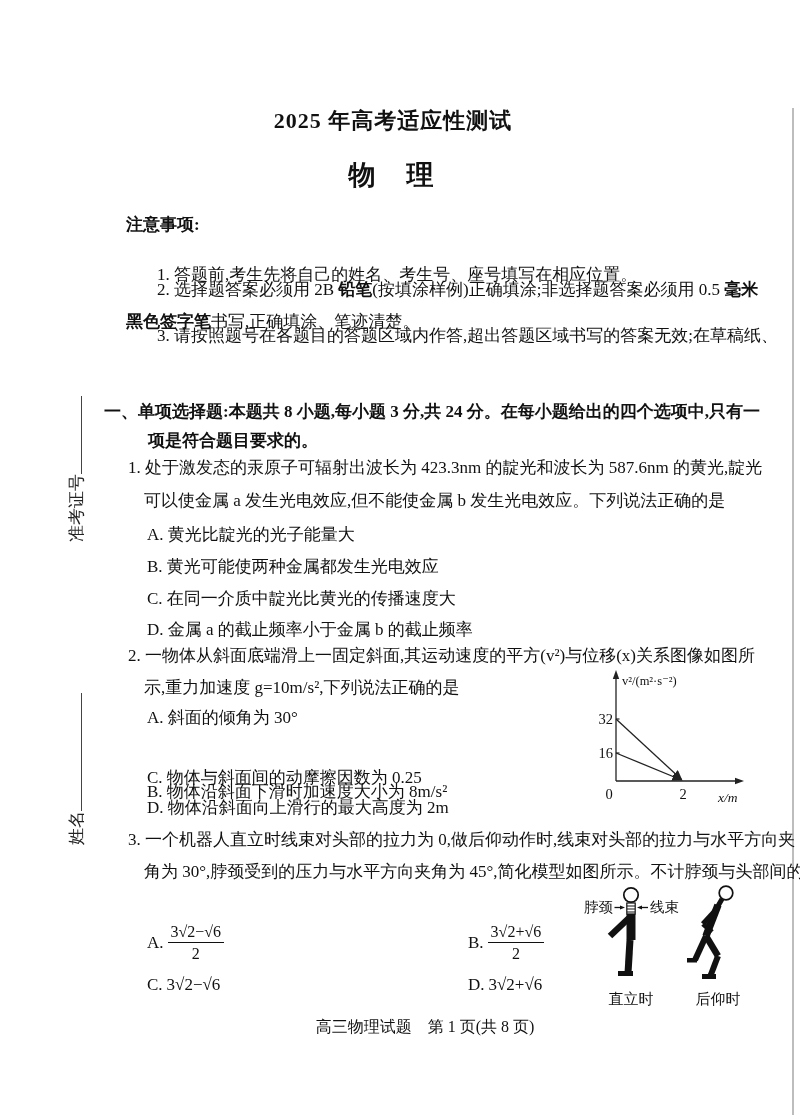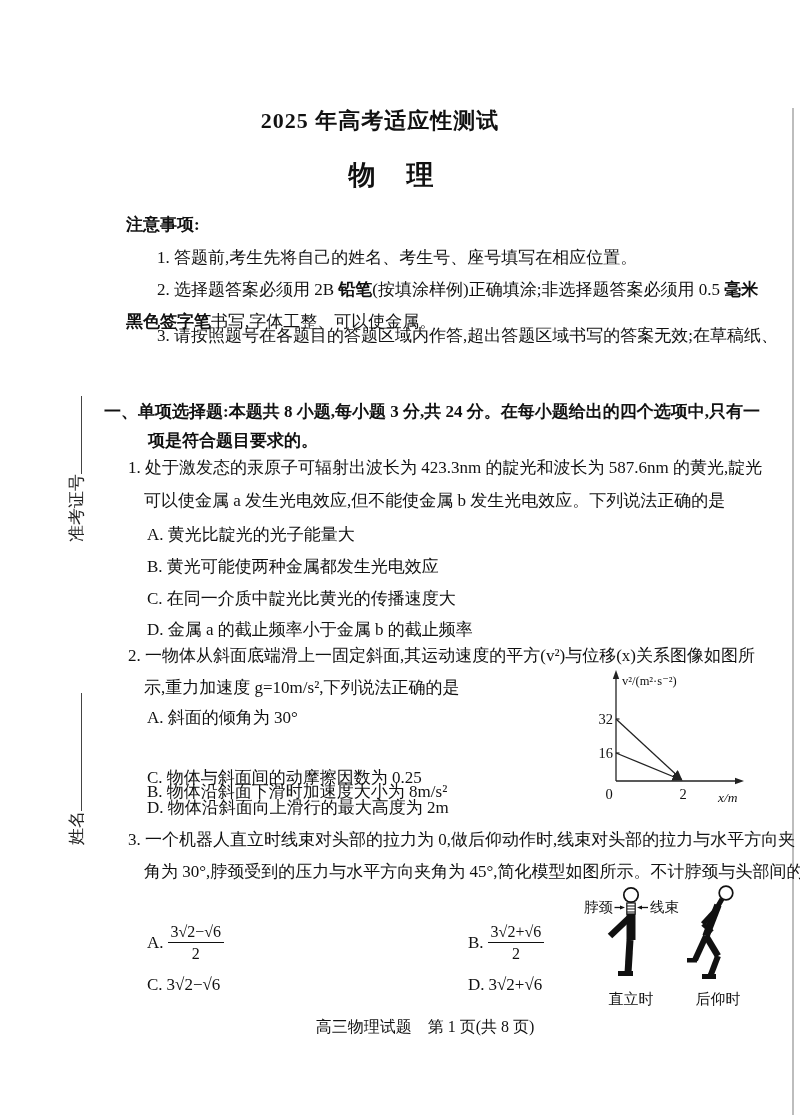--- a/index.html
+++ b/index.html
@@ -3,21 +3,21 @@
 <meta charset="utf-8">
 <style>
   html,body{margin:0;padding:0;background:#e8e8e8;}
   .page{
     position:relative;width:800px;height:1115px;margin:0 auto;
     background:#ffffff;overflow:hidden;
     font-family:"Liberation Serif","DejaVu Serif",serif;color:#111;
   }
   .line{position:absolute;font-size:17px;line-height:22px;white-space:nowrap;}
   .b{font-weight:bold;}
-  .title{font-size:22px;font-weight:bold;letter-spacing:1px;}
+  .title{font-size:22px;font-weight:bold;letter-spacing:1px;margin-left:13px;}
   .subject{font-size:27px;font-weight:bold;letter-spacing:2px;}
   .footer{font-size:16px;}
   .vlabel{
     position:absolute;transform:rotate(-90deg);transform-origin:left top;
     font-size:17px;white-space:nowrap;color:#222;
   }
   .rule{display:inline-block;border-bottom:1px solid #444;height:1em;vertical-align:baseline;}
   .rule.w80{width:78px;}
   .rule.w120{width:118px;}
   .opt-row{position:absolute;display:flex;align-items:center;font-size:17px;white-space:nowrap;}
@@ -39,26 +39,26 @@
     <span>准考证号</span><span class="rule w80"></span>
   </div>
   <div class="vlabel" style="left:64px;top:845px;">
     <span>姓名</span><span class="rule w120"></span>
   </div>
 
   <div class="line title" style="left:0;top:110px;width:760px;text-align:center;">2025 年高考适应性测试</div>
   <div class="line subject" style="left:0;top:164px;width:784px;text-align:center;">物　理</div>
 
   <div class="line b" style="left:126px;top:214px;">注意事项:</div>
-  <div class="line" style="left:157px;top:247px;">1. 答题前,考生先将自己的姓名、考生号、座号填写在相应位置。</div>
+  <div class="line" style="left:157px;top:264px;">1. 答题前,考生先将自己的姓名、考生号、座号填写在相应位置。</div>
   <div class="line" style="left:157px;top:279px;">
     <span>2. 选择题答案必须用 2B </span><span class="b">铅笔</span><span>(按填涂样例)正确填涂;非选择题答案必须用 0.5 </span><span class="b">毫米</span>
   </div>
   <div class="line" style="left:126px;top:311px;">
-    <span class="b">黑色签字笔</span><span>书写,字体工整、可以使金属。</span>
+    <span class="b">黑色签字笔</span><span>书写,正确填涂、笔迹清楚。</span>
   </div>
   <div class="line" style="left:157px;top:325px;">3. 请按照题号在各题目的答题区域内作答,超出答题区域书写的答案无效;在草稿纸、</div>
 
   <div class="line b" style="left:104px;top:401px;">一、单项选择题:本题共 8 小题,每小题 3 分,共 24 分。在每小题给出的四个选项中,只有一</div>
   <div class="line b" style="left:148px;top:430px;">项是符合题目要求的。</div>
 
   <div class="line" style="left:128px;top:457px;">1. 处于激发态的汞原子可辐射出波长为 423.3nm 的靛光和波长为 587.6nm 的黄光,靛光</div>
   <div class="line" style="left:147px;top:524px;">A. 黄光比靛光的光子能量大</div>
   <div class="line" style="left:144px;top:490px;">可以使金属 a 发生光电效应,但不能使金属 b 发生光电效应。下列说法正确的是</div>
   <div class="line" style="left:147px;top:556px;">B. 黄光可能使两种金属都发生光电效应</div>

